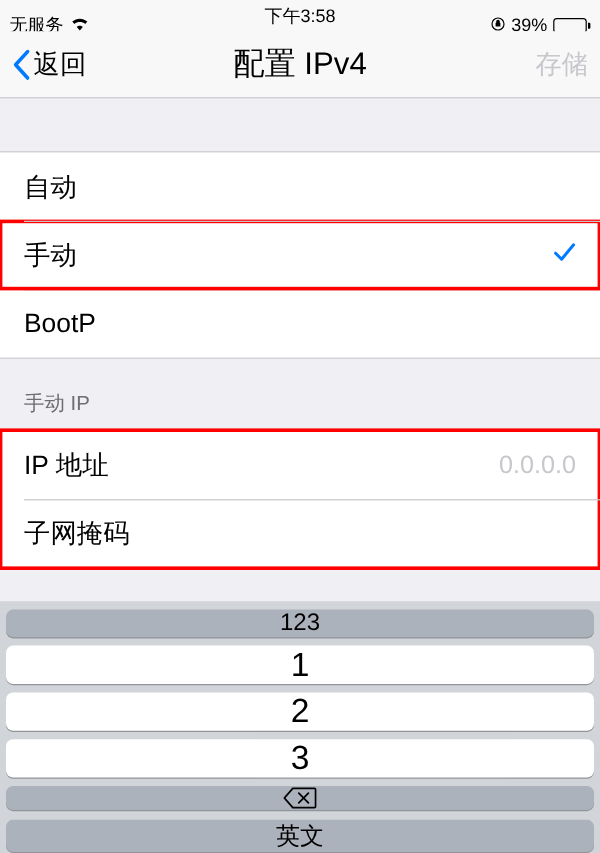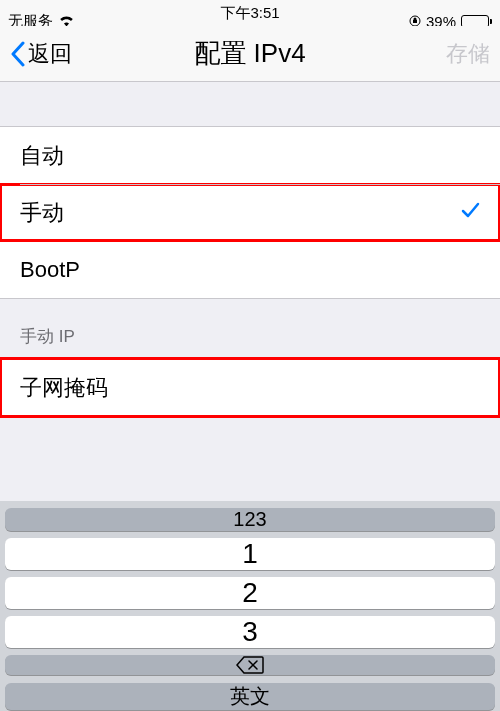--- a/index.html
+++ b/index.html
@@ -183,21 +183,21 @@
 
 <div class="status-bar">
   <div class="status-left">
     <span>无服务</span>
     <span>
       <svg width="17" height="13" viewBox="0 0 17 13">
           <path d="M8.5 12.5 L11 9.5 C10 8.7 9.3 8.5 8.5 8.5 C7.7 8.5 7 8.7 6 9.5 Z M4 7 C6.5 4.8 10.5 4.8 13 7 L14.8 5 C11 1.7 6 1.7 2.2 5 Z" fill="#000"></path>
         </svg>
     </span>
   </div>
-  <div class="status-center">下午3:51</div>
+  <div class="status-center">下午3:58</div>
   <div class="status-right">
     <span>
       <svg width="12" height="12" viewBox="0 0 12 12">
           <circle cx="6" cy="6" r="5" fill="none" stroke="#000" stroke-width="1"></circle>
           <path d="M4.5 5 V4 a1.5 1.5 0 0 1 3 0 V5 h0.5 v3 h-4 v-3 z" fill="#000"></path>
         </svg>
     </span>
     <span>39%</span>
     <span class="battery">
       <span class="battery-body"><span class="battery-fill"></span></span>
@@ -232,20 +232,24 @@
     </span>
   </div>
   <div class="cell">
     <span>BootP</span>
   </div>
 </div>
 
 <div class="section-header">手动 IP</div>
 
 <div class="cell-group highlight">
+  <div class="cell">
+    <span>IP 地址</span>
+    <span class="cell-value">0.0.0.0</span>
+  </div>
   <div class="cell">
     <span>子网掩码</span>
   </div>
 </div>
 
 <div class="keyboard">
   <div class="kb-row">
     <div class="kb-key gray small">123</div>
     <div class="kb-key">1</div>
     <div class="kb-key">2</div>

